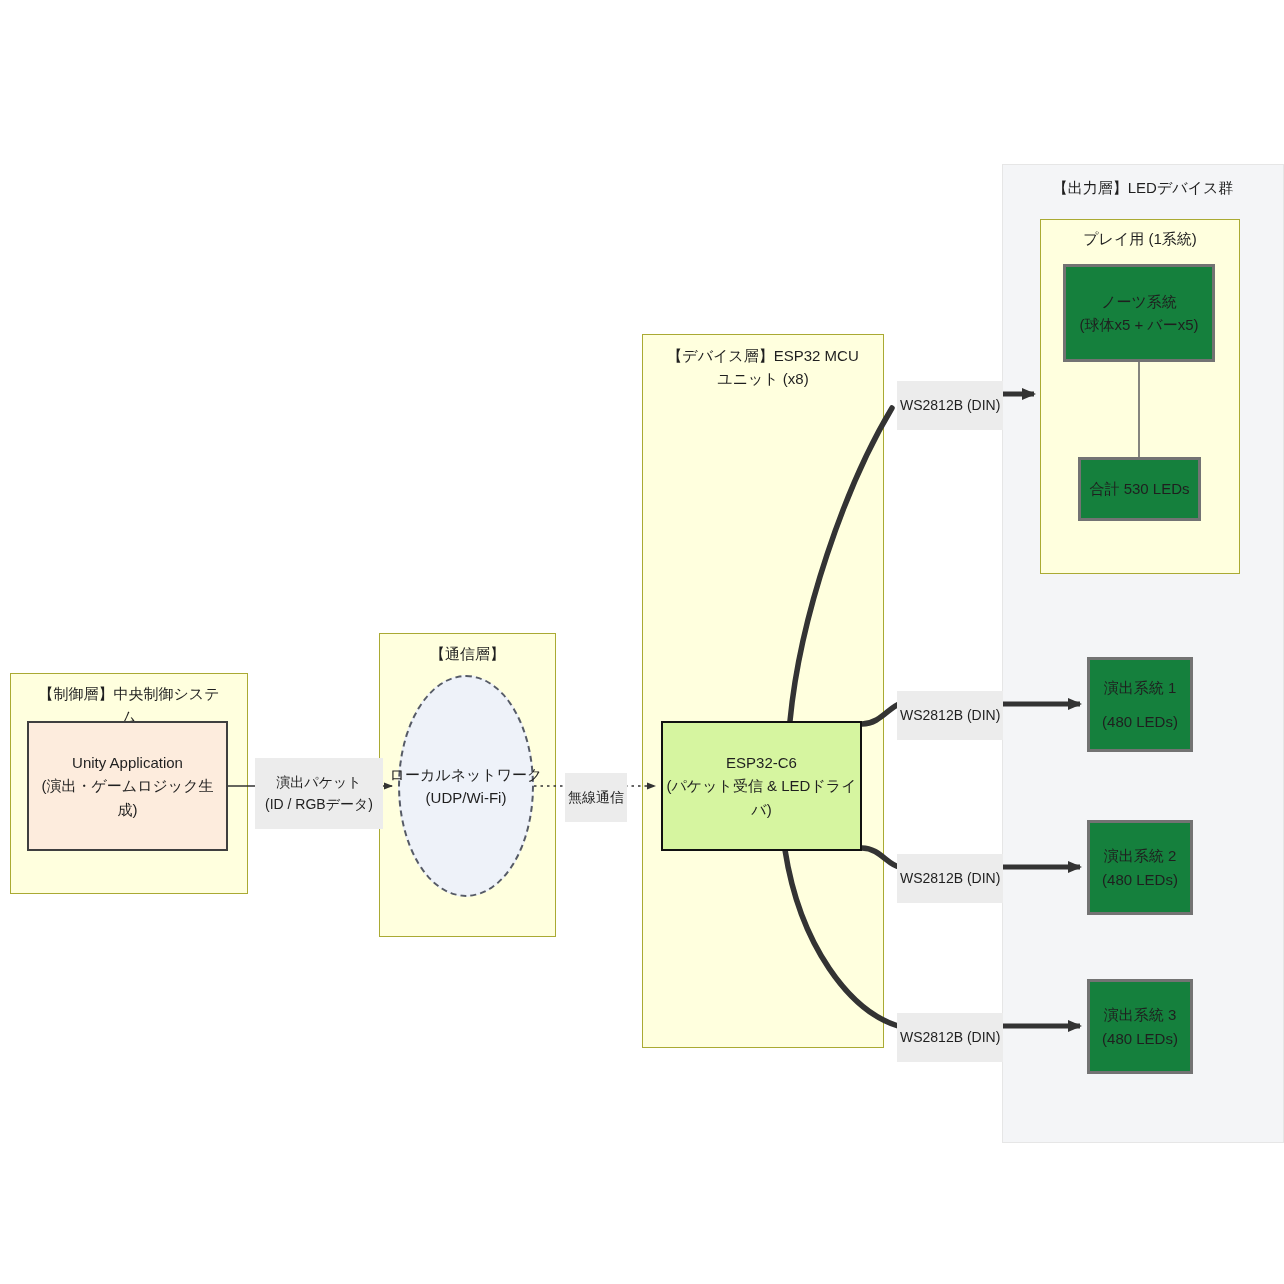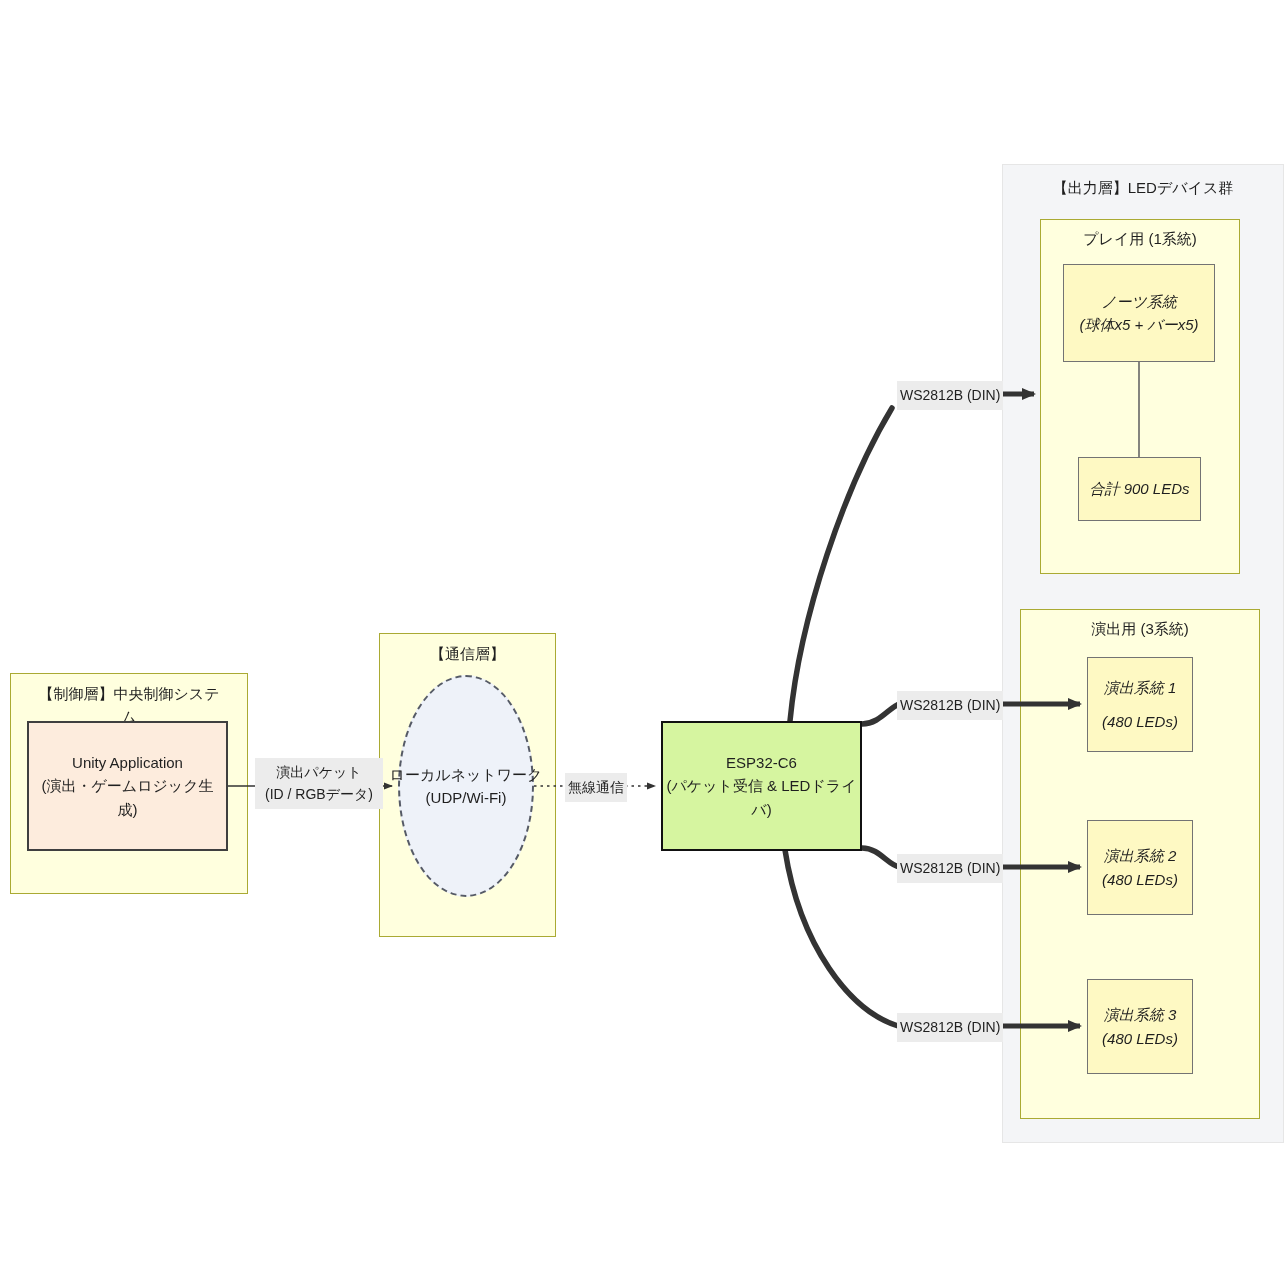--- a/index.html
+++ b/index.html
@@ -15,49 +15,52 @@
                  font-size:15px;line-height:1.5;color:#1f1f1f;white-space:nowrap;}
   .cluster-title.wrap{white-space:normal;}
 
   
   .node{position:absolute;box-sizing:border-box;display:flex;flex-direction:column;
         align-items:center;justify-content:center;text-align:center;
         font-size:15px;line-height:1.55;padding:4px 6px;}
   .node .ln{display:block;white-space:nowrap;}
   .node-unity{background:#fdecdd;border:2px solid #3f3f3f;}
   .node-esp{background:#d6f5a0;border:2px solid #111111;}
-  .node-purple{background:#fef9c3;border:1px solid #737373;font-style:italic;}
+  .node-purple{background:#15803d;border:3px solid #737373;}
   .node-ellipse{background:#eef2f9;border:2px dashed #555a66;border-radius:50%;}
 
   
   .elabel{position:absolute;background:#ececec;color:#1f1f1f;font-size:14px;
-          line-height:1.5;text-align:center;padding:4px 3px;white-space:nowrap;
+          line-height:1.5;text-align:center;padding:14px 3px;white-space:nowrap;
           box-sizing:border-box;}
   .elabel.two{line-height:1.55;}
 
   svg#wires{position:absolute;left:0;top:0;width:1284px;height:1284px;
             overflow:visible;pointer-events:none;}
 </style>
 </head>
 <body>
 
 <div id="stage">
 
   <div class="cluster cluster-gray" style="left:1002px;top:148px;width:282px;height:979px;">
     <div class="cluster-title" style="top:12px;">【出力層】LEDデバイス群</div>
   </div>
 
   <div class="cluster cluster-yellow" style="left:1040px;top:203px;width:200px;height:355px;">
     <div class="cluster-title" style="top:8px;">プレイ用 (1系統)</div>
   </div>
 
-  <div class="cluster cluster-yellow" style="left:1020px;top:593px;width:240px;height:510px;">
-    <div class="cluster-title" style="top:8px;">演出用 (3系統)</div>
+
+  <div class="cluster cluster-yellow" style="left:642px;top:318px;width:242px;height:714px;">
+    <div class="cluster-title wrap" style="top:10px;padding:0 6px;">
+        <span style="display: block;">【デバイス層】ESP32 MCU</span>
+        <span style="display: block;">ユニット (x8)</span>
+      </div>
   </div>
-
 
   <div class="cluster cluster-yellow" style="left:379px;top:617px;width:177px;height:304px;">
     <div class="cluster-title" style="top:9px;">【通信層】</div>
   </div>
 
   <div class="cluster cluster-yellow" style="left:10px;top:657px;width:238px;height:221px;">
     <div class="cluster-title wrap" style="top:9px;padding:0 12px;">
         <span style="display: block;">【制御層】中央制御システ</span>
         <span style="display: block;">ム</span>
       </div>
@@ -108,21 +111,21 @@
     <span class="ln">(パケット受信 &amp; LEDドライ</span>
     <span class="ln">バ)</span>
   </div>
 
   <div class="node node-purple" style="left:1063px;top:248px;width:152px;height:98px;">
     <span class="ln">ノーツ系統</span>
     <span class="ln">(球体x5 + バーx5)</span>
   </div>
 
   <div class="node node-purple" style="left:1078px;top:441px;width:123px;height:64px;">
-    <span class="ln">合計 900 LEDs</span>
+    <span class="ln">合計 530 LEDs</span>
   </div>
 
   <div class="node node-purple" style="left:1087px;top:641px;width:106px;height:95px;gap:10px;">
     <span class="ln">演出系統 1</span>
     <span class="ln">(480 LEDs)</span>
   </div>
 
   <div class="node node-purple" style="left:1087px;top:804px;width:106px;height:95px;">
     <span class="ln">演出系統 2</span>
     <span class="ln">(480 LEDs)</span>

